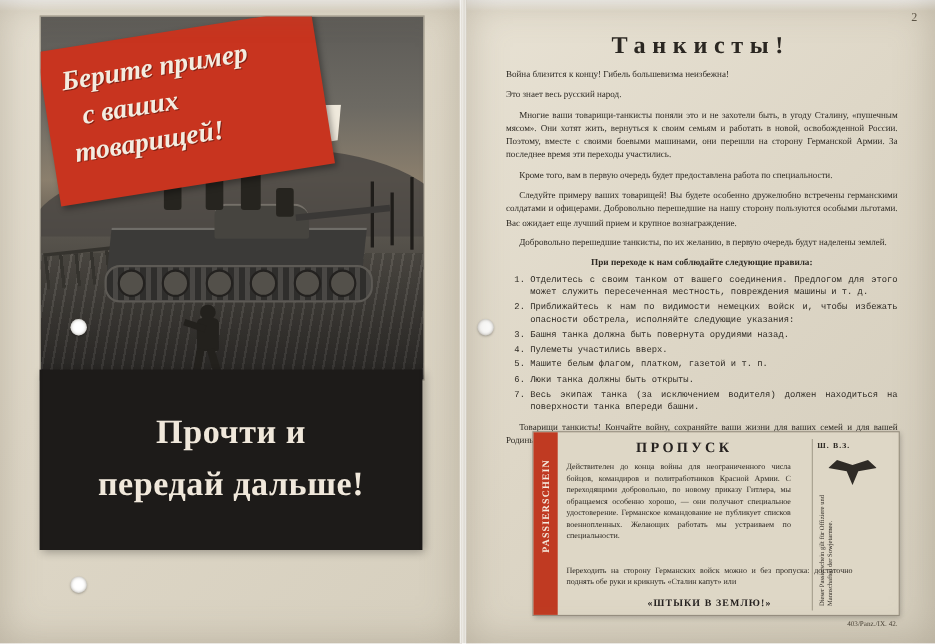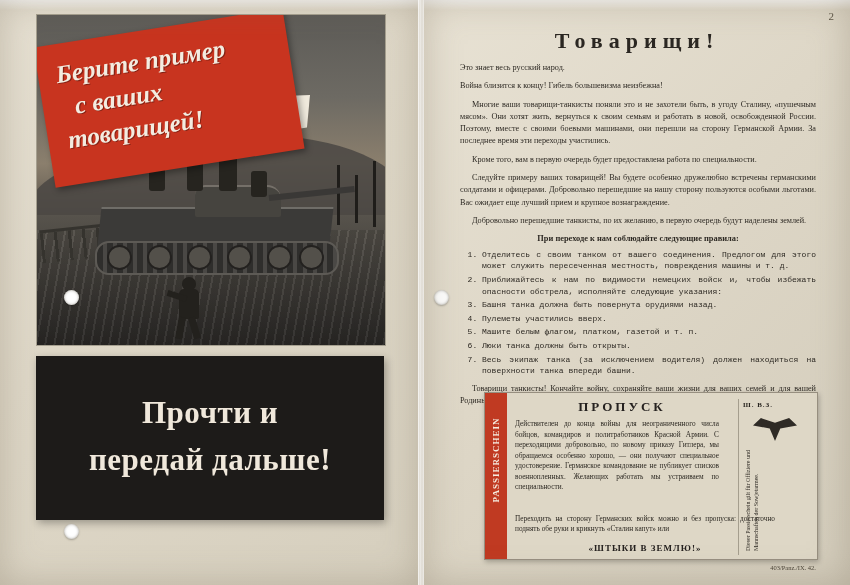--- a/index.html
+++ b/index.html
@@ -66,21 +66,21 @@
   .fence{position:absolute;left:4px;top:212px;width:64px;height:30px;
     background:repeating-linear-gradient(90deg,#35332e 0 3px,transparent 3px 14px);
     border-top:3px solid #35332e;transform:rotate(-6deg);}
 
   .redband{position:absolute;left:6px;top:12px;width:252px;height:142px;background:#c8341f;
     transform:rotate(-9deg);box-shadow:2px 3px 6px rgba(0,0,0,.35);}
   .redtext{position:absolute;left:18px;top:14px;width:224px;color:#f3ece0;
     font-family:"Liberation Serif",serif;font-style:italic;font-weight:bold;
     font-size:25px;line-height:1.32;text-shadow:1px 1px 0 rgba(0,0,0,.35);}
 
-  .blackband{position:absolute;left:36px;top:356px;width:348px;height:164px;background:#1d1b19;
+  .blackband{position:absolute;left:36px;top:336px;width:348px;height:164px;background:#1d1b19;
     box-shadow:2px 3px 8px rgba(0,0,0,.3);}
   .blacktext{position:absolute;left:0;top:34px;width:348px;text-align:center;color:#f0e8db;
     font-family:"Liberation Serif",serif;font-weight:bold;font-size:31px;line-height:1.5;
     letter-spacing:.5px;}
 
   
   .pgnum{position:absolute;right:16px;top:10px;font-size:11px;color:#5a5244;}
   .rhead{position:absolute;left:0;top:28px;width:426px;text-align:center;
     font-family:"Liberation Serif",serif;font-weight:bold;font-size:22px;color:#2b2722;
     letter-spacing:6px;}
@@ -186,25 +186,25 @@
 
     <div class="hole" style="left:64px;top:290px;"></div>
     <div class="hole" style="left:64px;top:524px;"></div>
   </div>
 
   <div class="gutter"></div>
 
   <div class="leaf right">
     <div class="edge-top"></div>
     <div class="pgnum">2</div>
-    <div class="rhead">Товарищи!</div>
+    <div class="rhead">Танкисты!</div>
 
     <div class="col">
+      <p>Война близится к концу! Гибель большевизма неизбежна!</p>
       <p>Это знает весь русский народ.</p>
-      <p>Война близится к концу! Гибель большевизма неизбежна!</p>
       <p class="ind">Многие ваши товарищи-танкисты поняли это и не захотели быть, в угоду Сталину, «пушечным мясом». Они хотят жить, вернуться к своим семьям и работать в новой, освобожденной России. Поэтому, вместе с своими боевыми машинами, они перешли на сторону Германской Армии. За последнее время эти переходы участились.</p>
       <p class="ind">Кроме того, вам в первую очередь будет предоставлена работа по специальности.</p>
       <p class="ind">Следуйте примеру ваших товарищей! Вы будете особенно дружелюбно встречены германскими солдатами и офицерами. Добровольно перешедшие на нашу сторону пользуются особыми льготами. Вас ожидает еще лучший прием и крупное вознаграждение.</p>
       <p class="ind">Добровольно перешедшие танкисты, по их желанию, в первую очередь будут наделены землей.</p>
 
       <div class="rules-head">При переходе к нам соблюдайте следующие правила:</div>
       <ol class="rules">
         <li>Отделитесь с своим танком от вашего соединения. Предлогом для этого может служить пересеченная местность, повреждения машины и т. д.</li>
         <li>Приближайтесь к нам по видимости немецких войск и, чтобы избежать опасности обстрела, исполняйте следующие указания:</li>
         <li>Башня танка должна быть повернута орудиями назад.</li>

